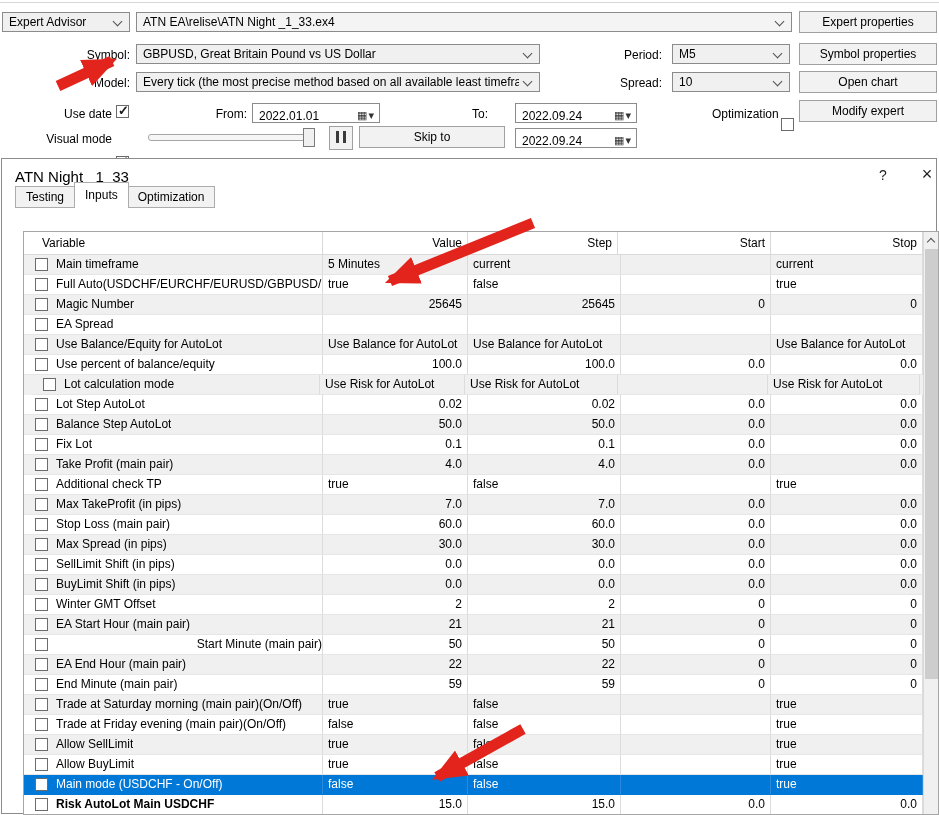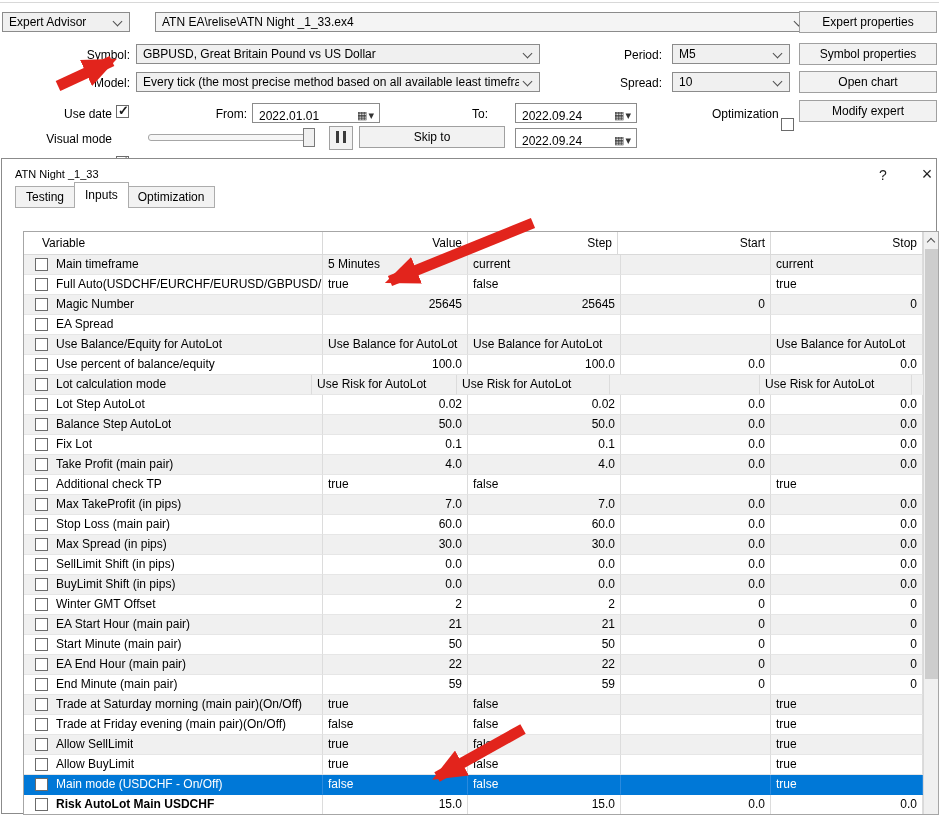--- a/index.html
+++ b/index.html
@@ -27,21 +27,21 @@
   .cb.disabled { background:#b2b2b2; }
 
   
   .slider-track { background:#f6f6f6; border:1px solid #a6a6a6; border-radius:3px; }
   .slider-thumb { background:#f0f0f0; border:1px solid #7a7a7a; }
 
   .pausebar { width:3px; height:12px; background:#3a3a3a; display:inline-block; margin:0 2px; }
 
   
   #dialog { left:1px; top:158px; width:936px; height:656px; background:#fff; border:1px solid #8b8b8b; }
-  #dlg-title { left:13px; top:9px; font-size:11px; }
+  #dlg-title { left:13px; top:9px; font-size:15px; }
   .titlebtn { width:22px; height:20px; display:flex; align-items:center; justify-content:center; font-size:14px; color:#222; }
 
   
   #tabs { left:13px; top:23px; height:26px; display:flex; align-items:flex-end; }
   .tab { height:22px; line-height:21px; padding:0 10px; background:#f2f2f2; border:1px solid #acacac; border-left:none; }
   .tab:first-child { border-left:1px solid #acacac; }
   .tab.active { background:#fff; height:26px; line-height:24px; border:1px solid #acacac; border-bottom:none; position:relative; z-index:2; margin:0 -1px; }
 
   
   #table { left:21px; top:72px; width:916px; height:584px; border:1px solid #a6a6a6; background:#fff; overflow:hidden; }
@@ -67,21 +67,21 @@
 </style>
 </head>
 <body>
 
 <div class="abs" style="left:0;top:2px;width:939px;height:1px;background:#d8d8d8;"></div>
 
 <div class="abs combo" style="left:2px;top:12px;width:128px;height:20px;">
   <span class="txt">Expert Advisor</span>
   <span class="chev-dn"></span>
 </div>
-<div class="abs combo" style="left:136px;top:12px;width:656px;height:20px;background:#f4f4f4;margin-left:19px;">
+<div class="abs combo" style="left:136px;top:12px;width:656px;height:20px;background:#f4f4f4;">
   <span class="txt">ATN EA\relise\ATN Night _1_33.ex4</span>
   <span class="chev-dn"></span>
 </div>
 <div class="abs btn" style="left:799px;top:11px;width:138px;height:22px;">
   <span>Expert properties</span>
 </div>
 
 <div class="abs lbl r" style="left:55px;top:48px;width:75px;">Symbol:</div>
 <div class="abs combo" style="left:136px;top:44px;width:404px;height:20px;">
   <span class="txt">GBPUSD, Great Britain Pound vs US Dollar</span>
@@ -221,21 +221,21 @@
           <div class="tcell c-var" style="width: 299px;">
             <span class="cb"></span>
             <span class="vtxt">Use percent of balance/equity</span>
           </div>
           <div class="tcell" style="width: 145px; text-align: right;">100.0</div>
           <div class="tcell" style="width: 153px; text-align: right;">100.0</div>
           <div class="tcell" style="width: 150px; text-align: right;">0.0</div>
           <div class="tcell" style="width: 152px; text-align: right;">0.0</div>
         </div>
         <div class="trow g">
-          <div class="tcell c-var" style="width: 288px;">
+          <div class="tcell c-var" style="width: 288px; margin-left: 8px;">
             <span class="cb"></span>
             <span class="vtxt">Lot calculation mode</span>
           </div>
           <div class="tcell" style="width: 145px; text-align: left;">Use Risk for AutoLot</div>
           <div class="tcell" style="width: 153px; text-align: left;">Use Risk for AutoLot</div>
           <div class="tcell" style="width: 150px; text-align: left;"></div>
           <div class="tcell" style="width: 152px; text-align: left;">Use Risk for AutoLot</div>
         </div>
         <div class="trow w">
           <div class="tcell c-var" style="width: 299px;">
@@ -351,21 +351,21 @@
           <div class="tcell c-var" style="width: 299px;">
             <span class="cb"></span>
             <span class="vtxt">EA Start Hour (main pair)</span>
           </div>
           <div class="tcell" style="width: 145px; text-align: right;">21</div>
           <div class="tcell" style="width: 153px; text-align: right;">21</div>
           <div class="tcell" style="width: 150px; text-align: right;">0</div>
           <div class="tcell" style="width: 152px; text-align: right;">0</div>
         </div>
         <div class="trow w">
-          <div class="tcell c-var" style="width: 299px;">
+          <div class="tcell c-var" style="width: 299px; justify-content: space-between;">
             <span class="cb"></span>
             <span class="vtxt">Start Minute (main pair)</span>
           </div>
           <div class="tcell" style="width: 145px; text-align: right;">50</div>
           <div class="tcell" style="width: 153px; text-align: right;">50</div>
           <div class="tcell" style="width: 150px; text-align: right;">0</div>
           <div class="tcell" style="width: 152px; text-align: right;">0</div>
         </div>
         <div class="trow g">
           <div class="tcell c-var" style="width: 299px;">

